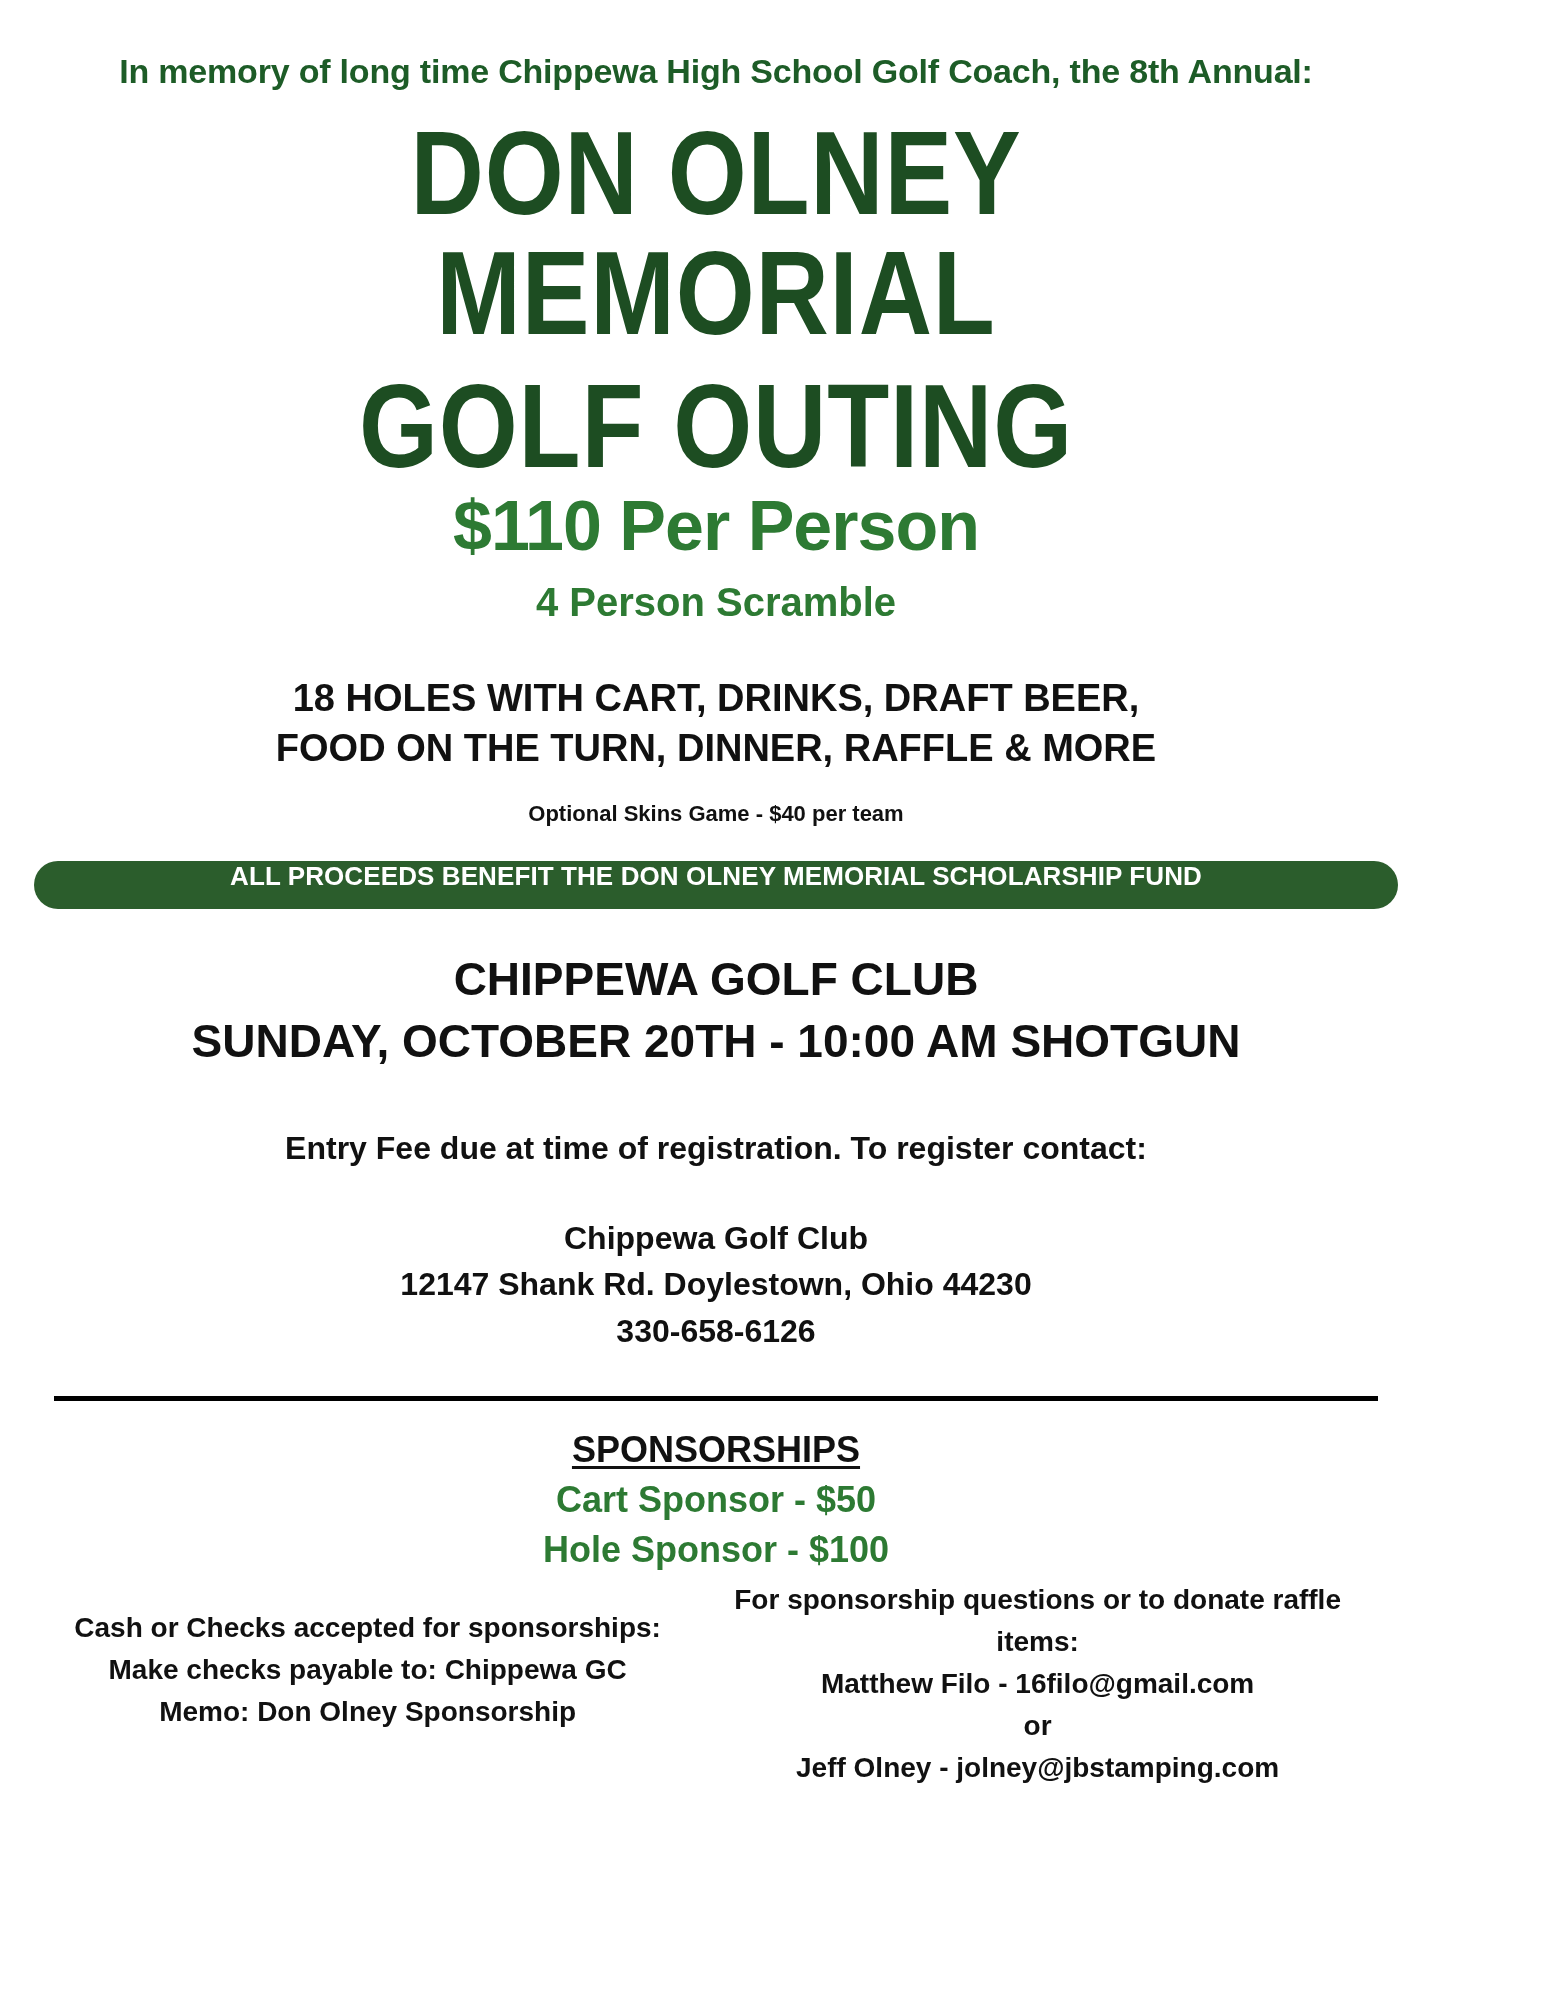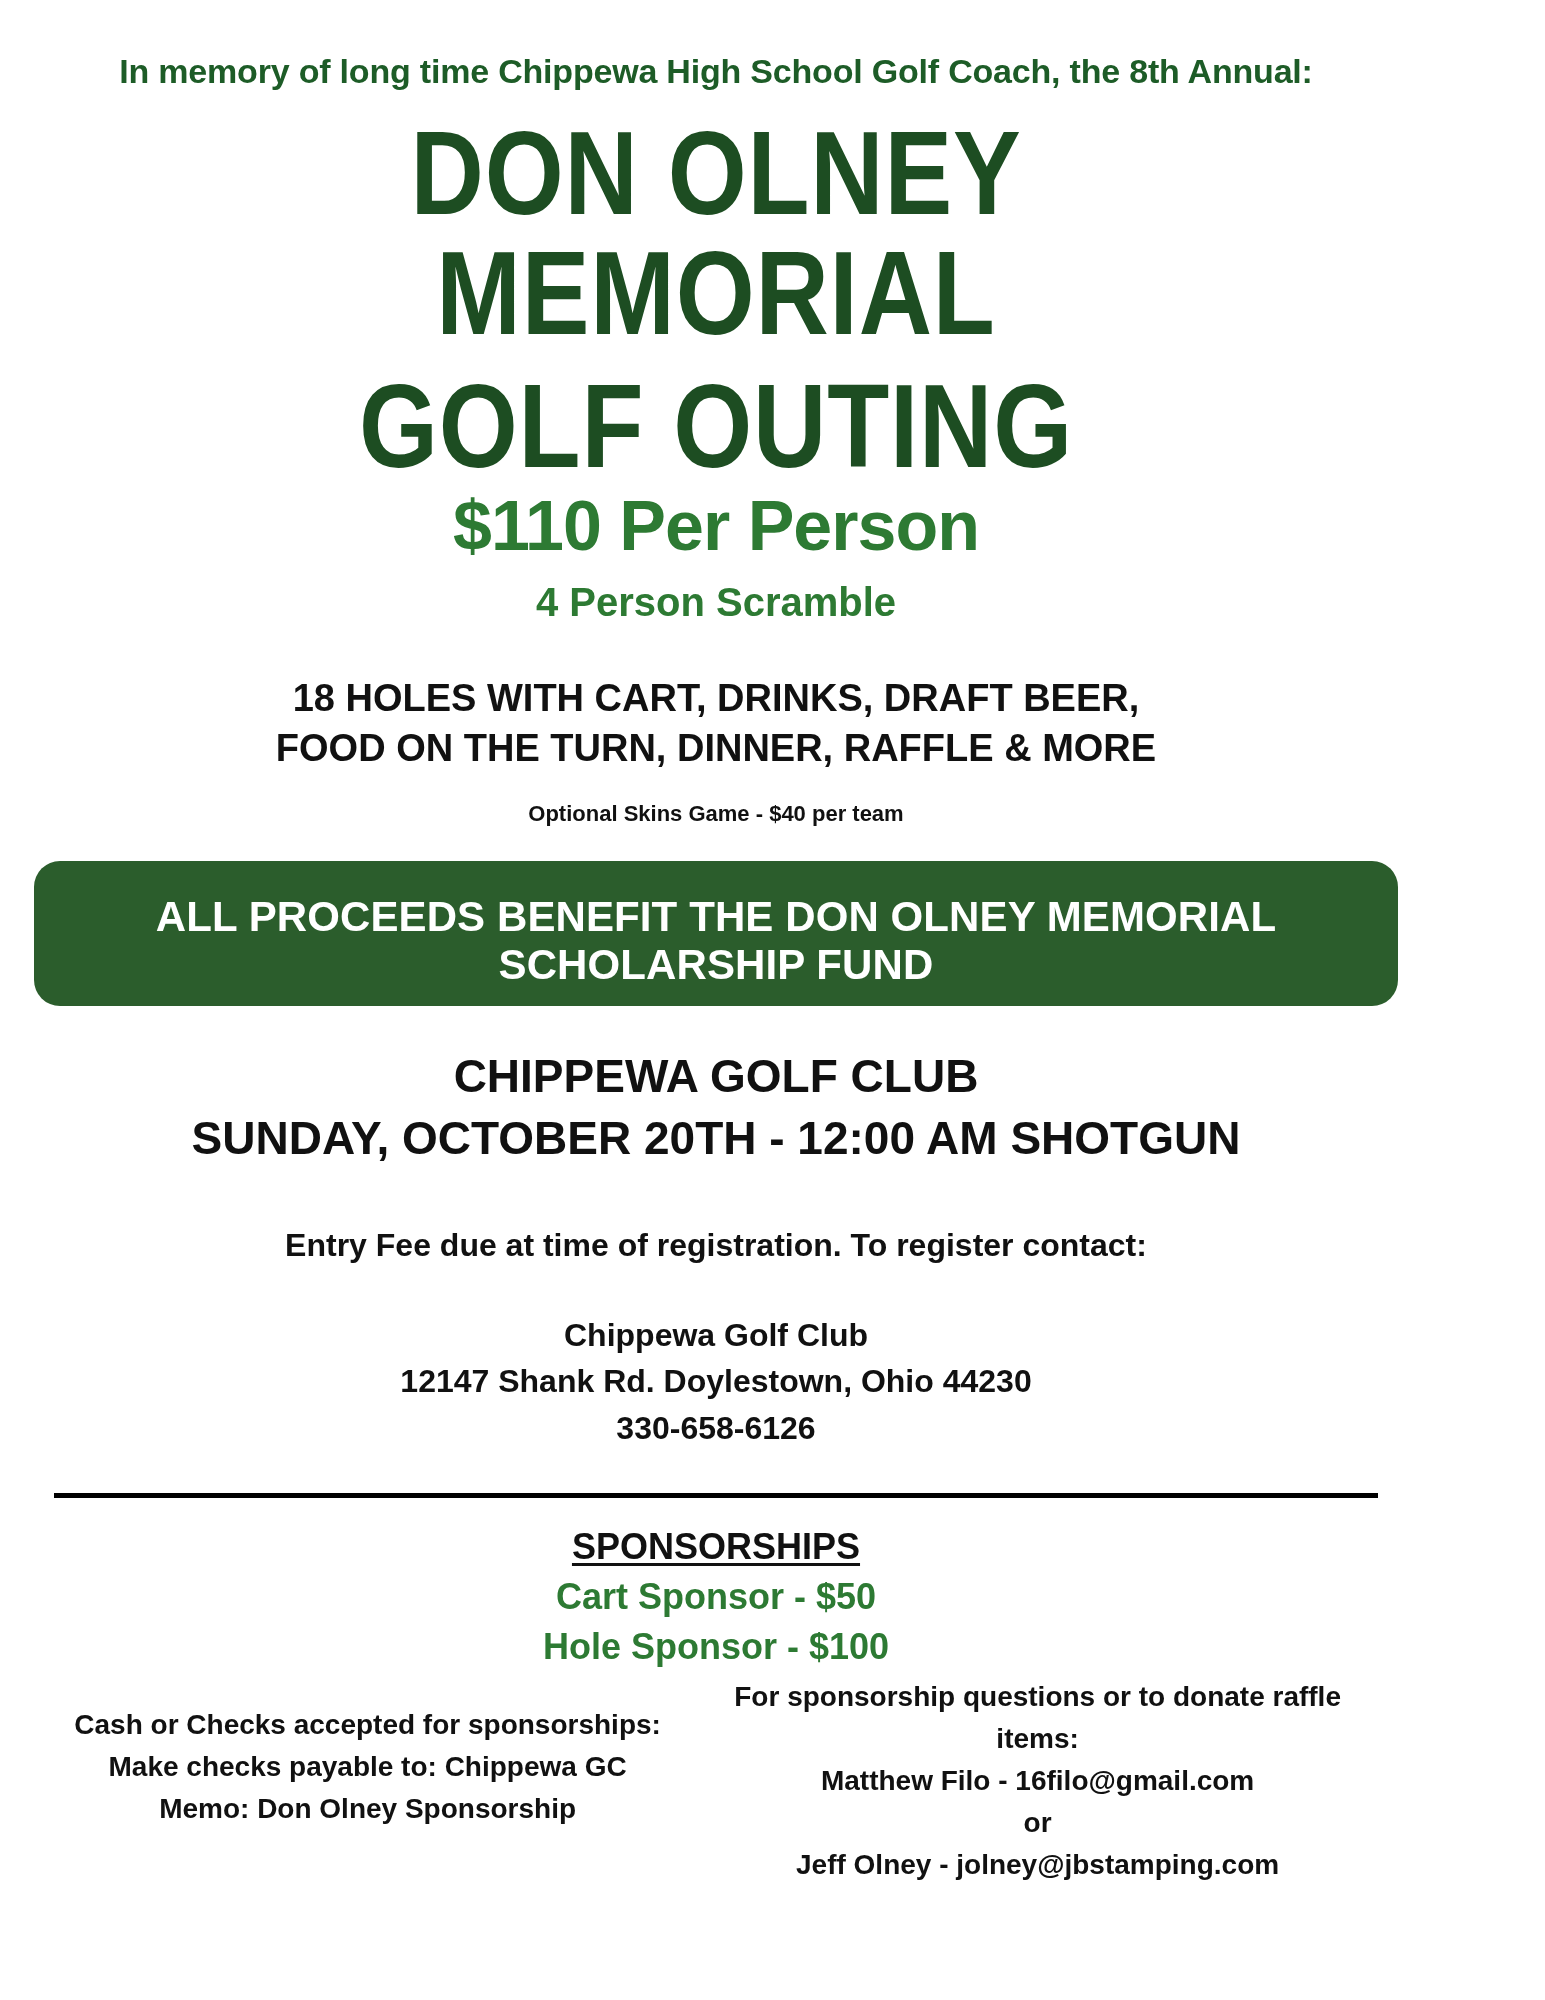--- a/index.html
+++ b/index.html
@@ -75,23 +75,23 @@
     font-weight: bold;
     font-size: 22px;
     margin-top: 28px;
   }
   .proceeds-banner {
     margin: 34px 0 0 0;
     background: #2b5d2c;
     border-radius: 26px;
     color: #ffffff;
     font-weight: bold;
-    font-size: 42px;
-    text-align: center;
-    padding: 32px 18px 17px 18px;
+    font-size: 26px;
+    text-align: center;
+    padding: 0 18px 17px 18px;
     letter-spacing: 0.1px;
   }
   .venue {
     text-align: center;
     color: #111111;
     font-weight: bold;
     font-size: 46px;
     line-height: 1.33;
     margin-top: 40px;
   }
@@ -178,21 +178,21 @@
     <div>18 HOLES WITH CART, DRINKS, DRAFT BEER,</div>
     <div>FOOD ON THE TURN, DINNER, RAFFLE &amp; MORE</div>
   </div>
 
   <div class="skins">Optional Skins Game - $40 per team</div>
 
   <div class="proceeds-banner">ALL PROCEEDS BENEFIT THE DON OLNEY MEMORIAL SCHOLARSHIP FUND</div>
 
   <div class="venue">
     <div>CHIPPEWA GOLF CLUB</div>
-    <div>SUNDAY, OCTOBER 20TH - 12:00 AM SHOTGUN</div>
+    <div>SUNDAY, OCTOBER 20TH - 10:00 AM SHOTGUN</div>
   </div>
 
   <div class="entry-note">Entry Fee due at time of registration. To register contact:</div>
 
   <div class="contact">
     <div>Chippewa Golf Club</div>
     <div>12147 Shank Rd. Doylestown, Ohio 44230</div>
     <div>330-658-6126</div>
   </div>
 

